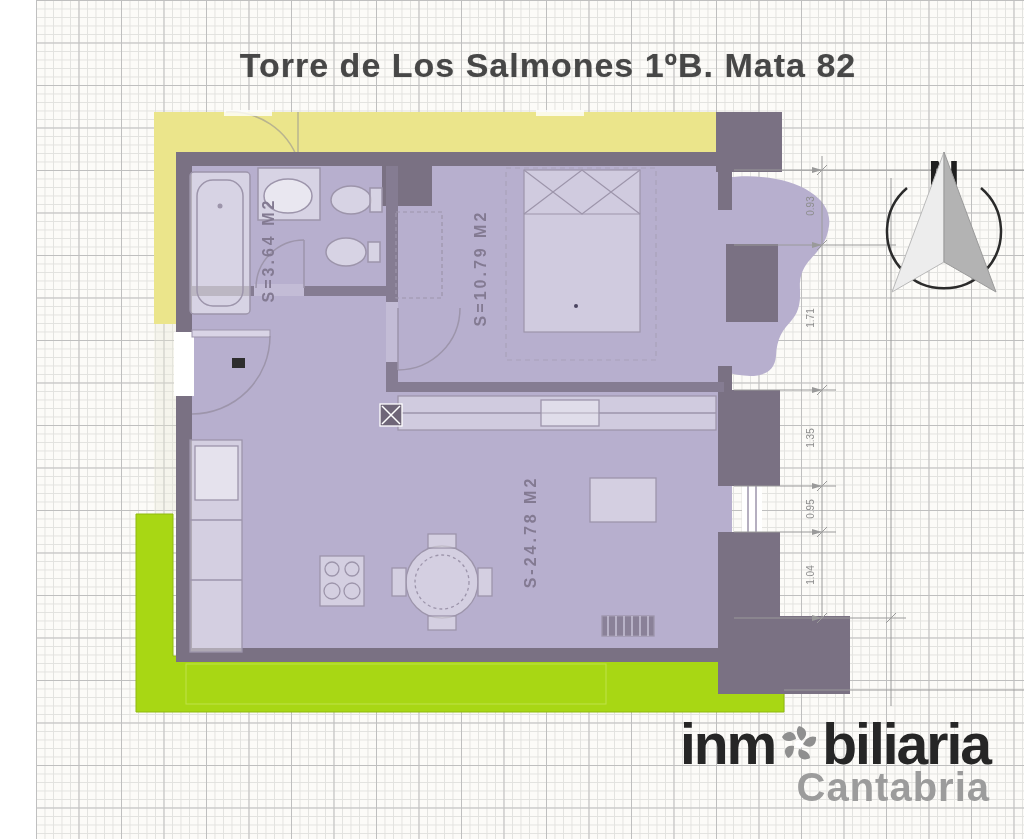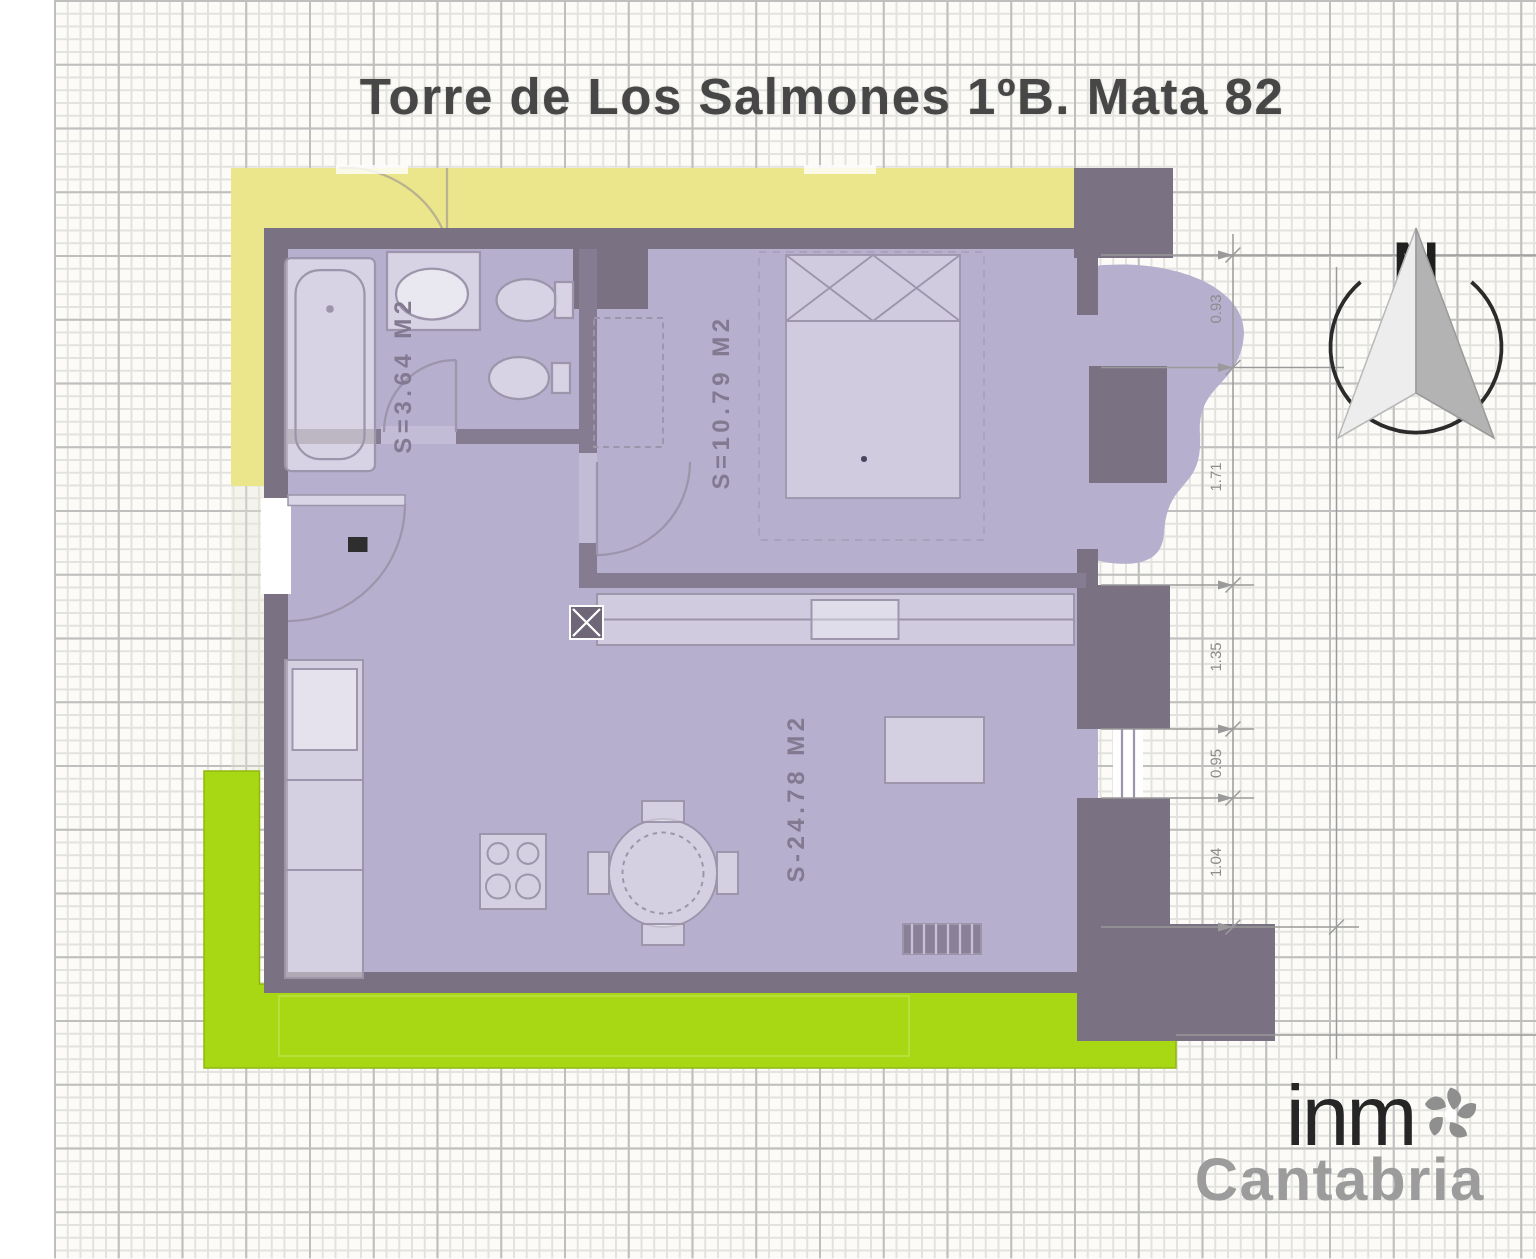--- a/index.html
+++ b/index.html
@@ -42,21 +42,21 @@
     font-size:44px;
     font-weight:bold;
     font-family:"Liberation Sans", sans-serif;
   }
   .logo{
     position:absolute;right:70px;bottom:32px;
     text-align:right;color:#262626;
   }
   .logo-line1{
     display:flex;align-items:center;justify-content:flex-end;
-    font-size:57px;font-weight:normal;letter-spacing:-2px;color:#262626;
+    font-size:57px;font-weight:bold;letter-spacing:-2px;color:#262626;
     line-height:1;
   }
   .logo-line1 .pin{margin:4px 1px 0 2px;}
   .logo-line2{
     font-size:40px;color:#9c9c9c;letter-spacing:1px;
     margin-top:-8px;line-height:1;font-weight:bold;
   }
 </style>
 </head>
 <body>
@@ -232,17 +232,18 @@
           <g fill="#8f8f8f">
             <path d="M22 4 C30 6 32 14 24 19 C20 14 18 8 22 4 Z"></path>
             <path d="M39 15 C40 23 33 28 26 22 C29 16 34 13 39 15 Z"></path>
             <path d="M33 36 C26 40 19 35 22 27 C28 28 33 31 33 36 Z"></path>
             <path d="M11 36 C5 30 8 22 17 24 C17 30 15 35 11 36 Z"></path>
             <path d="M5 15 C9 8 18 8 19 17 C13 20 7 20 5 15 Z"></path>
           </g>
           <circle cx="22" cy="22" r="4" fill="#ffffff"></circle>
         </svg>
       </span>
+      <span>biliaria</span>
     </div>
     <div class="logo-line2">Cantabria</div>
   </div>
 
 </div>
 
 </body></html>

